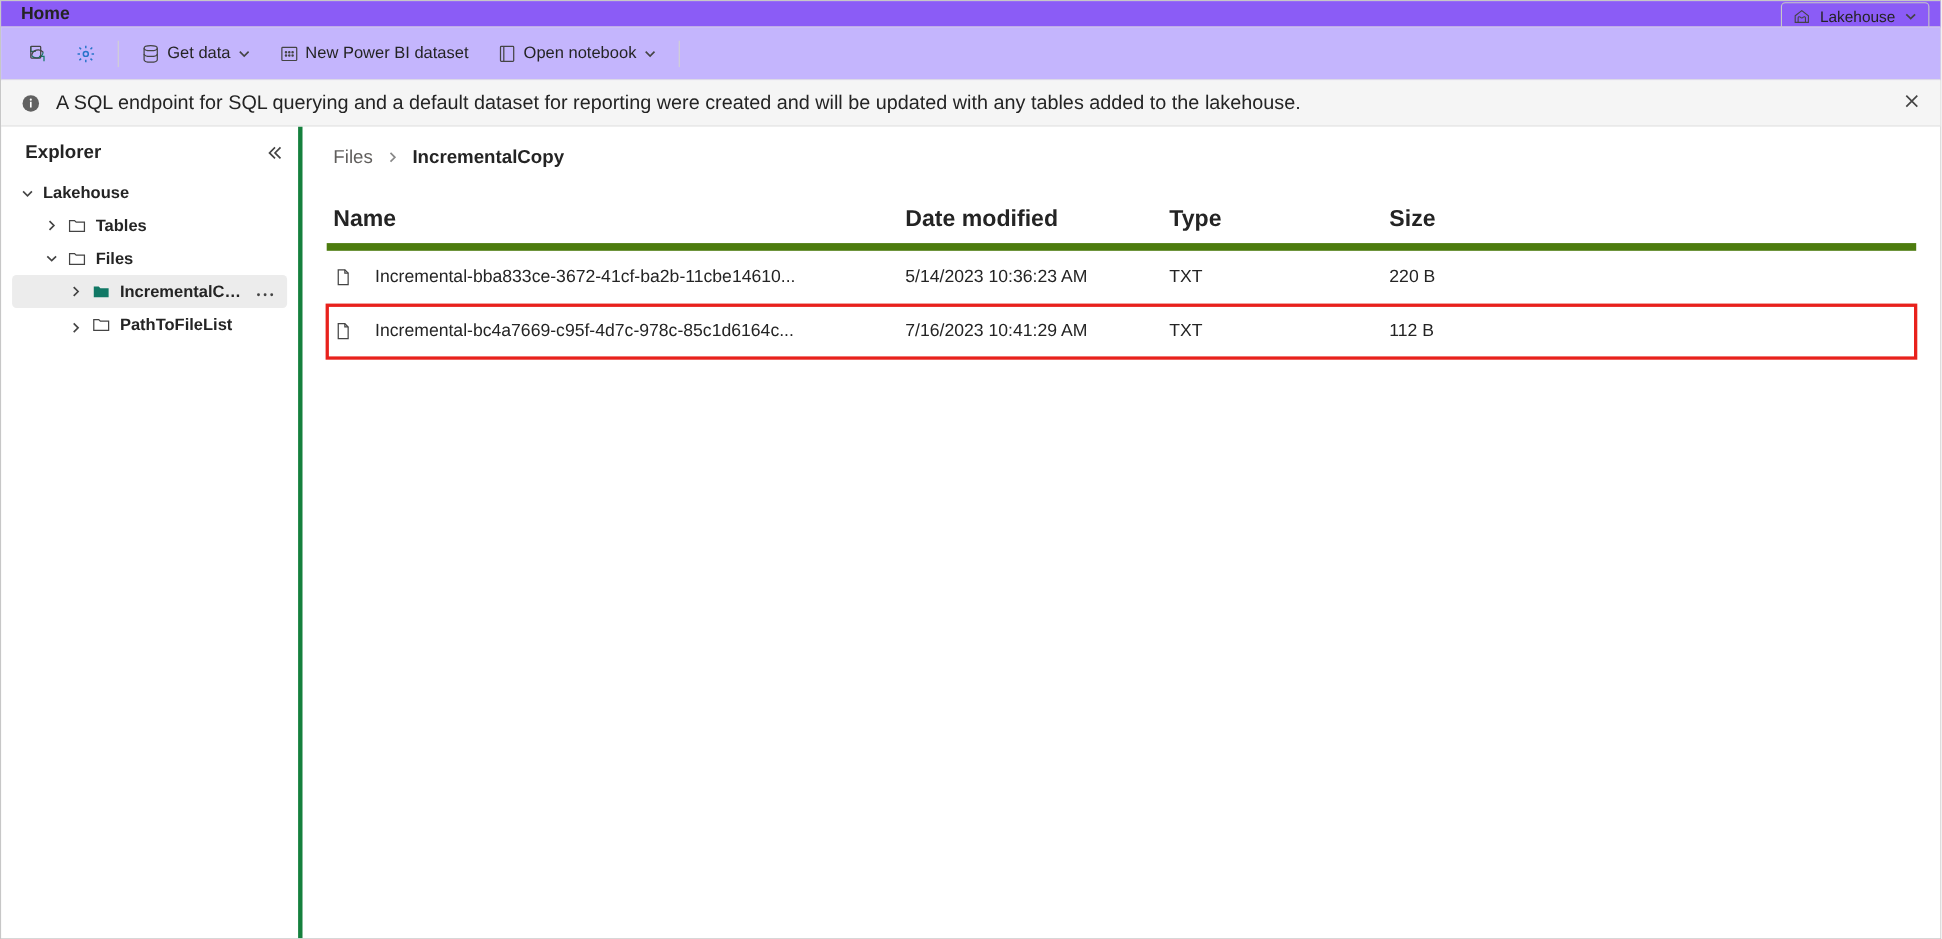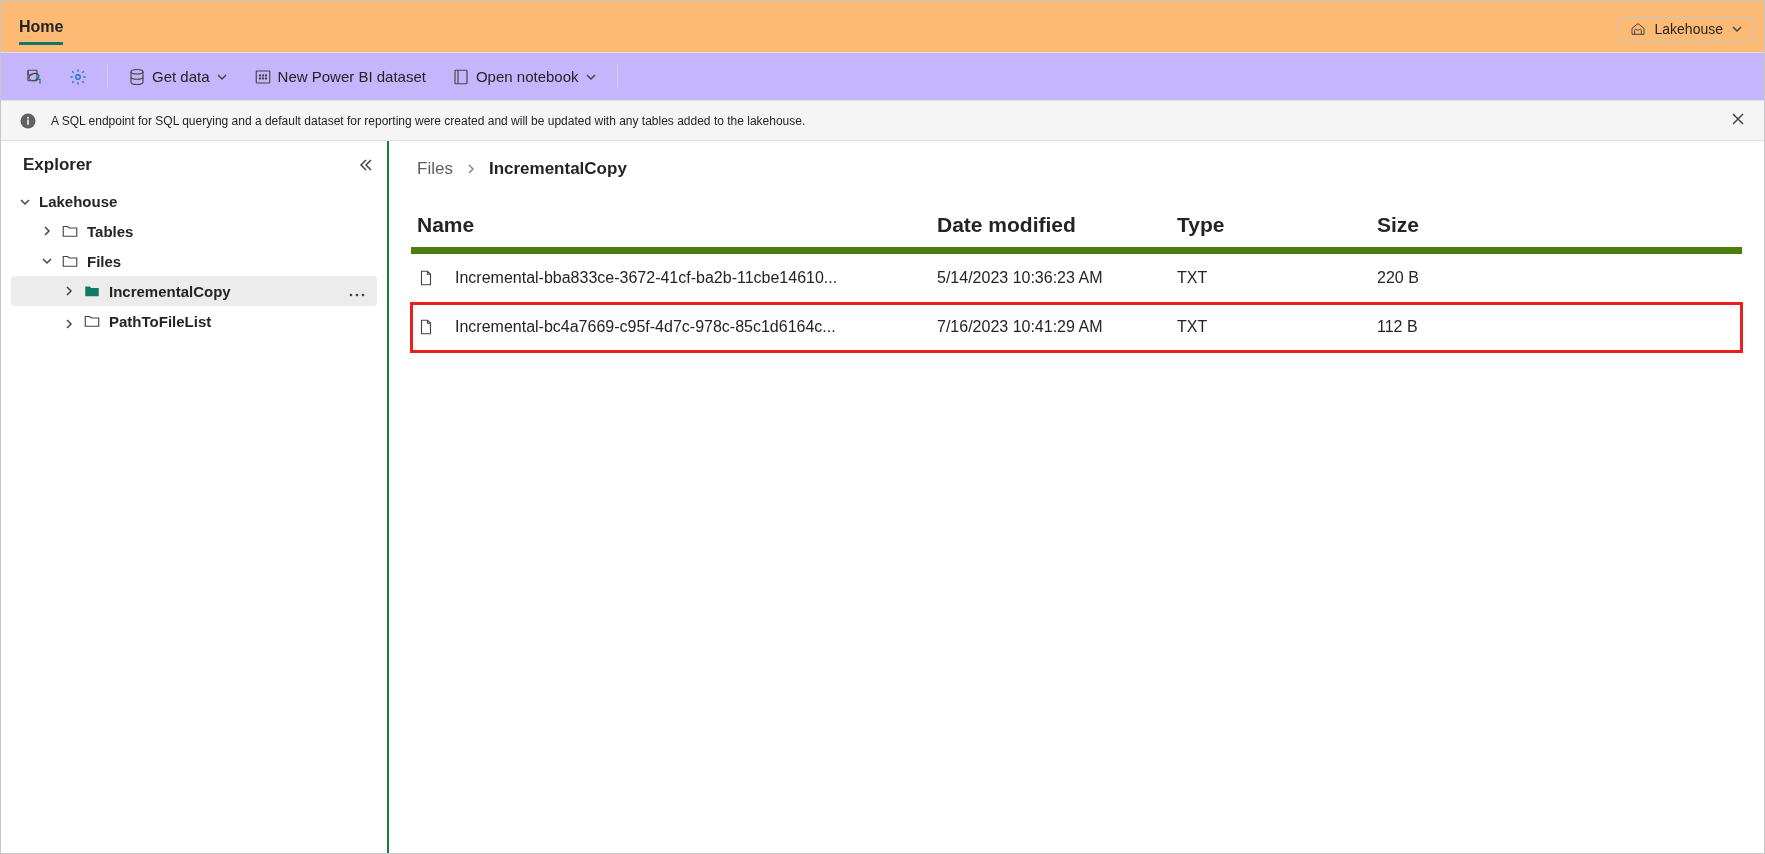--- a/index.html
+++ b/index.html
@@ -18,22 +18,22 @@
     height: 854px;
     width: 1765px;
   }
   
   .header-row {
     display: flex;
     align-items: center;
     justify-content: space-between;
     padding: 4px 10px 0 18px;
     border-bottom: 1px solid #e1e1e1;
-    background: #fdba74;
-    height: 52px;
+    background: #8b5cf6;
+    height: 24px;
   }
   .home-tab {
     font-size: 16px;
     font-weight: 600;
     border-bottom: 3px solid #117865;
     padding: 6px 0 6px 0;
     cursor: pointer;
   }
   .lakehouse-dropdown {
     display: flex;
@@ -82,31 +82,31 @@
     align-items: center;
     padding: 10px 18px;
     gap: 14px;
     border-bottom: 1px solid #e1e1e1;
     justify-content: space-between;
   }
   .notif-left { display:flex; align-items:center; gap:14px; }
   .notif .info-icon { width:18px; height:18px; flex-shrink:0; }
   .notif .close { cursor:pointer; }
   .notif .close svg { width:16px; height:16px; }
-  .notif-text { font-size:12px; color:#242424; }
+  .notif-text { font-size:18px; color:#242424; }
 
   
   .body-split {
     display: flex;
     flex: 1;
     overflow: hidden;
   }
   .explorer {
-    width: 388px;
-    border-right: 2px solid #15803d;
+    width: 274px;
+    border-right: 4px solid #15803d;
     padding: 14px 0 0 0;
     flex-shrink:0;
   }
   .explorer-header {
     display: flex;
     align-items: center;
     justify-content: space-between;
     padding: 0 14px 10px 22px;
   }
   .explorer-header .title { font-weight:700; font-size:17px; }

